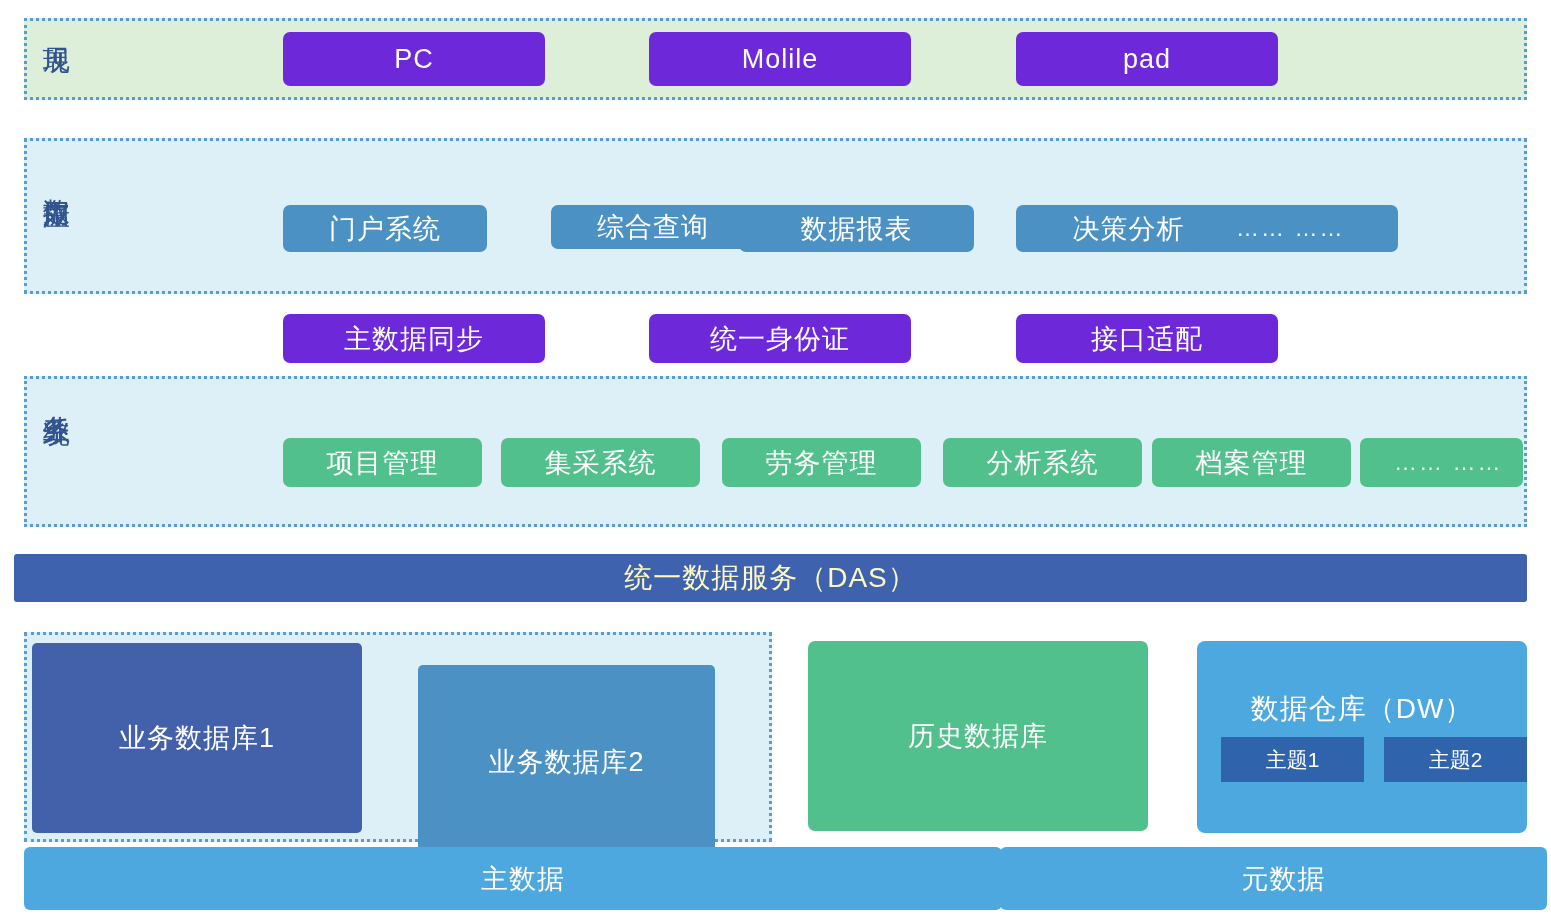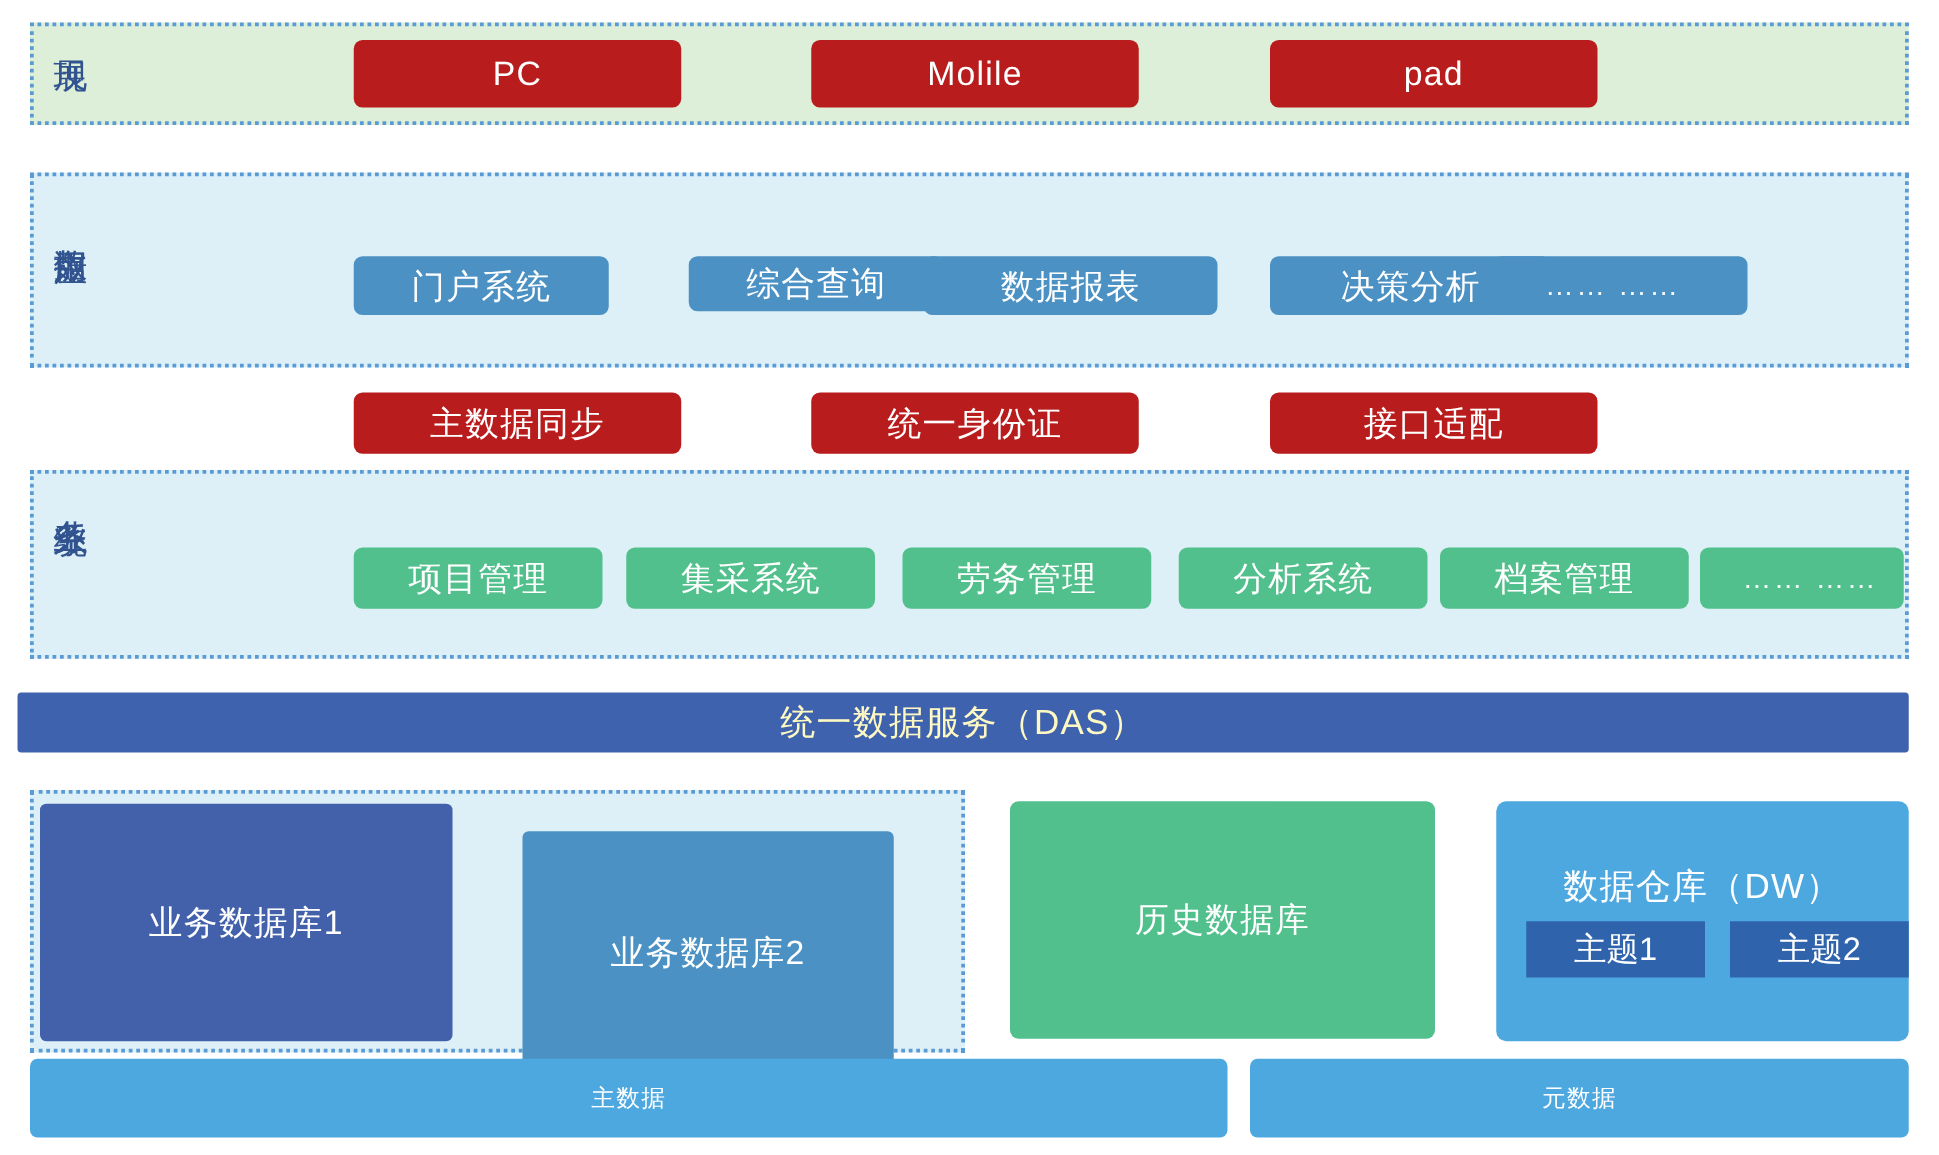--- a/index.html
+++ b/index.html
@@ -48,21 +48,21 @@
     box-sizing: border-box;
     display: flex;
     align-items: center;
     justify-content: center;
     color: #ffffff;
     border-radius: 7px;
     font-size: 27px;
     letter-spacing: 1px;
     text-align: center;
   }
-  .box-navy   { background: #b91c1c; }
+  .box-navy   { background: #6d28d9; }
   .box-steel  { background: #4b91c3; }
   .box-green  { background: #52c08c; }
   .box-indigo { background: #4360ab; }
 
   
   .box.ellipsis {
     justify-content: flex-start;
     padding-left: 42px;
     font-size: 23px;
     letter-spacing: 2px;
@@ -100,35 +100,36 @@
     letter-spacing: 1px;
     margin-top: 11px;
   }
   .dw-sub {
     position: absolute;
     background: #2f64ad;
     color: #ffffff;
     display: flex;
     align-items: center;
     justify-content: center;
-    font-size: 26px;
+    font-size: 21px;
     border-radius: 0;
   }
 
   
   .bottom-bar {
     position: absolute;
     background: #4ea8e0;
     color: #ffffff;
     display: flex;
     align-items: center;
     justify-content: center;
-    font-size: 19px;
+    font-size: 27px;
     border-radius: 6px;
     letter-spacing: 1px;
+    padding-left: 20px;
   }
 </style>
 </head>
 <body>
 
 <div class="canvas">
 
   <div class="band band-green" style="left:24px; top:18px; width:1503px; height:82px;"></div>
 
   <div class="side-label" style="left:40px; top:26px; height:66px;">展现</div>

